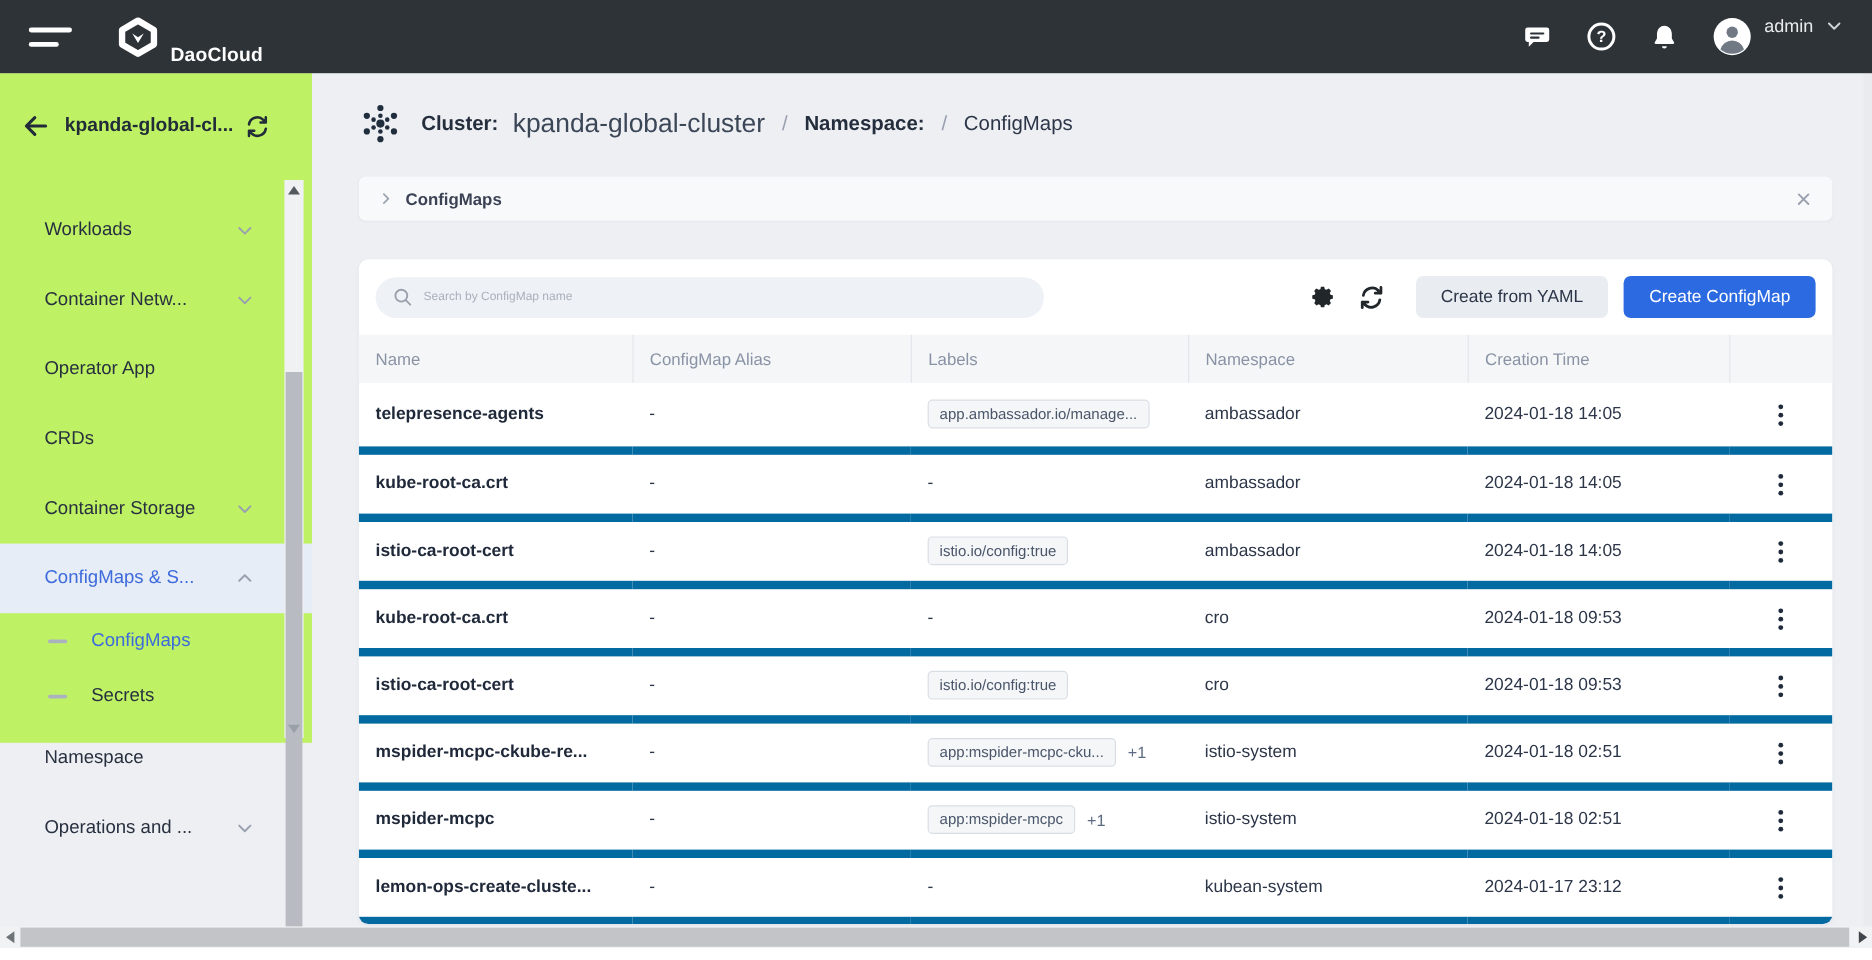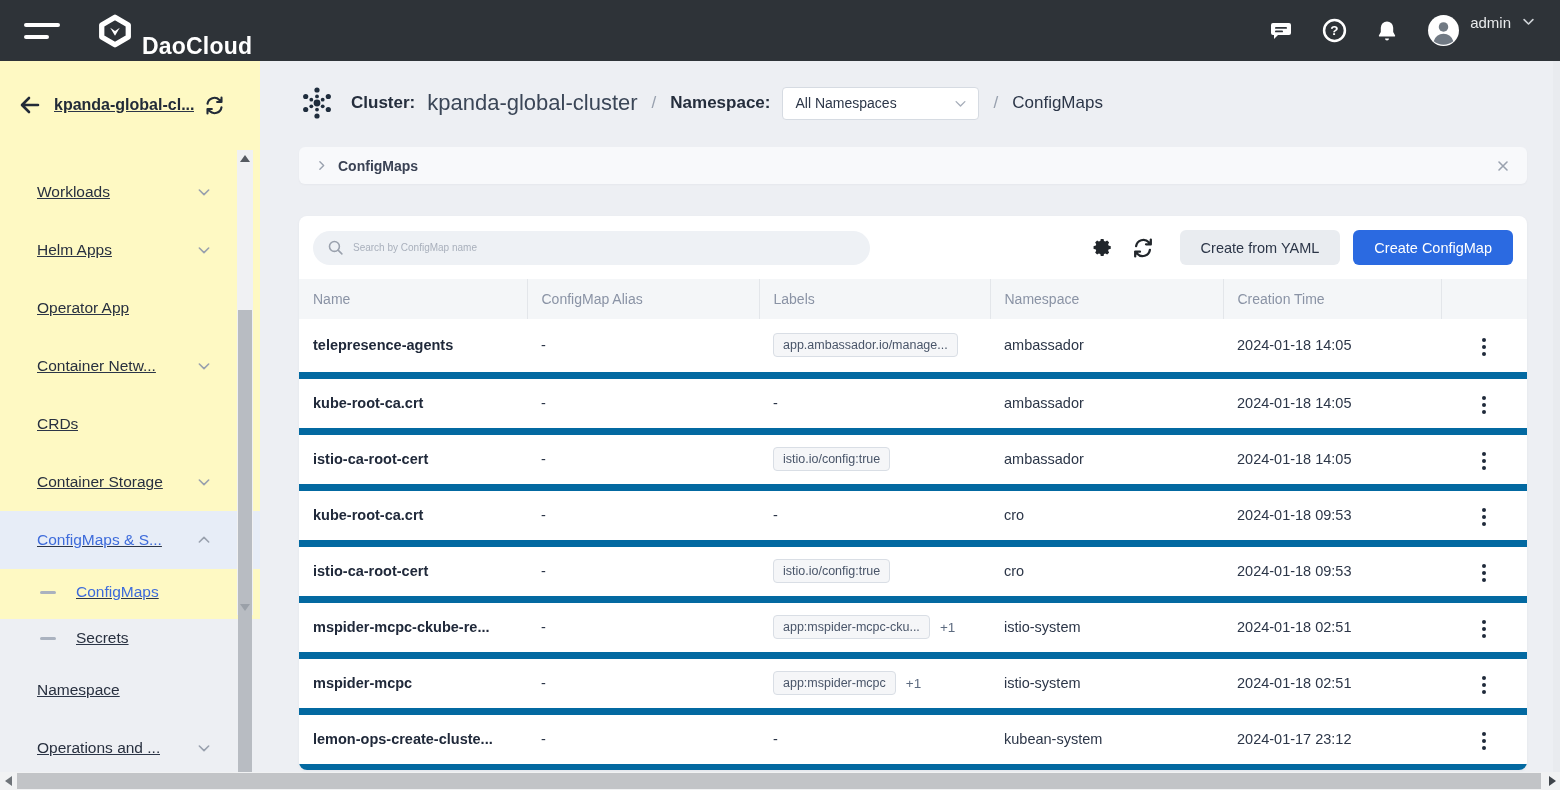--- a/index.html
+++ b/index.html
@@ -5,28 +5,28 @@
   * { margin:0; padding:0; box-sizing:border-box; }
   html,body { width:1560px; height:800px; overflow:hidden; }
   body { font-family:"Liberation Sans","DejaVu Sans",sans-serif; background:#edeff3; position:relative; color:#2c3648; }
 
   
   .topbar { position:absolute; left:0; top:0; width:1560px; height:61px; background:#2e3338; display:flex; align-items:center; z-index:30; }
   .hamburger { margin-left:24px; width:40px; height:30px; display:flex; flex-direction:column; justify-content:center; gap:8px; cursor:pointer; }
   .hamburger .bar { height:4px; border-radius:2px; background:#fff; width:36px; }
   .hamburger .bar.short { width:25px; }
   .brand { display:flex; align-items:center; gap:10px; margin-left:34px; }
-  .brand-name { color:#fff; font-size:23px; font-weight:700; letter-spacing:.2px;margin-top:32px; }
+  .brand-name { color:#fff; font-size:16px; font-weight:700; letter-spacing:.2px;margin-top:32px; }
   .topbar-right { margin-left:auto; display:flex; align-items:center; gap:27px; margin-right:24px; }
   .tb-icon { width:26px; height:26px; display:flex; align-items:center; justify-content:center; cursor:pointer; }
   .avatar-wrap { display:flex; align-items:flex-start; gap:10px; cursor:pointer; }
   .admin-name { color:#e8eaec; font-size:15px; }
 
   
-  .sidebar { position:absolute; left:0; top:61px; width:260px; height:558px; background:#fef9c3; z-index:20;text-decoration:underline; }
+  .sidebar { position:absolute; left:0; top:61px; width:260px; height:558px; background:#bef264; z-index:20; }
   .sidebar-head { height:88px; display:flex; align-items:center; padding-left:18px; }
   .side-title { font-size:16px; font-weight:700; color:#222b38; margin-left:12px; max-width:150px; white-space:nowrap; overflow:hidden; }
   .sync-btn { margin-left:10px; cursor:pointer; display:flex; }
   .side-items { margin-top:14px; }
   .side-item { height:58px; display:flex; align-items:center; padding-left:37px; padding-right:48px; font-size:15.5px; color:#28303f; cursor:pointer; position:relative; }
   .side-item.sub { height:46px; padding-left:40px; }
   .side-item.active { color:#3d6bdb; }
   .side-item.active:not(.sub) { background:#e7edf7;text-align:center; }
   .side-item .dash { width:16px; height:3px; border-radius:2px; background:#aab2bf; margin-right:20px; flex:none; }
   .side-item .lbl { white-space:nowrap; overflow:hidden; }
@@ -172,40 +172,31 @@
 
       <span class="lbl">Workloads</span>
       <span class="chev">
         <svg width="16" height="16" viewBox="0 0 24 24">
             <path d="M5 9l7 7 7-7" fill="none" stroke="#99a1ae" stroke-width="2.4" stroke-linecap="round" stroke-linejoin="round"></path>
           </svg>
       </span>
     </div>
       <div class="side-item">
 
-      <span class="lbl">Helm Apps</span>
-      <span class="chev">
-        <svg width="16" height="16" viewBox="0 0 24 24">
-            <path d="M5 9l7 7 7-7" fill="none" stroke="#99a1ae" stroke-width="2.4" stroke-linecap="round" stroke-linejoin="round"></path>
-          </svg>
-      </span>
-    </div>
-      <div class="side-item">
-
-      <span class="lbl">Operator App</span>
-
-    </div>
-      <div class="side-item">
-
       <span class="lbl">Container Netw...</span>
       <span class="chev">
         <svg width="16" height="16" viewBox="0 0 24 24">
             <path d="M5 9l7 7 7-7" fill="none" stroke="#99a1ae" stroke-width="2.4" stroke-linecap="round" stroke-linejoin="round"></path>
           </svg>
       </span>
+    </div>
+      <div class="side-item">
+
+      <span class="lbl">Operator App</span>
+
     </div>
       <div class="side-item">
 
       <span class="lbl">CRDs</span>
 
     </div>
       <div class="side-item">
 
       <span class="lbl">Container Storage</span>
       <span class="chev">
@@ -277,28 +268,20 @@
           <circle cx="29.3" cy="24.5" r="2.6"></circle>
         <circle cx="18" cy="31" r="2.6"></circle>
           <circle cx="6.7" cy="24.5" r="2.6"></circle>
           <circle cx="6.7" cy="11.5" r="2.6"></circle>
       </svg>
     </span>
     <span class="mh-label">Cluster:</span>
     <span class="mh-value">kpanda-global-cluster</span>
     <span class="mh-sep">/</span>
     <span class="mh-label" style="margin-left:0">Namespace:</span>
-    <span class="ns-select">
-      <span class="val">All Namespaces</span>
-      <span>
-        <svg width="15" height="15" viewBox="0 0 24 24">
-            <path d="M5 9l7 7 7-7" fill="none" stroke="#a7aeba" stroke-width="2.2" stroke-linecap="round" stroke-linejoin="round"></path>
-          </svg>
-      </span>
-    </span>
     <span class="mh-sep">/</span>
     <span class="mh-page">ConfigMaps</span>
   </div>
 
   <div class="tabbar">
     <span>
       <svg width="13" height="13" viewBox="0 0 24 24">
           <path d="M9 5l7 7-7 7" fill="none" stroke="#9aa2af" stroke-width="2.6" stroke-linecap="round" stroke-linejoin="round"></path>
         </svg>
     </span>

